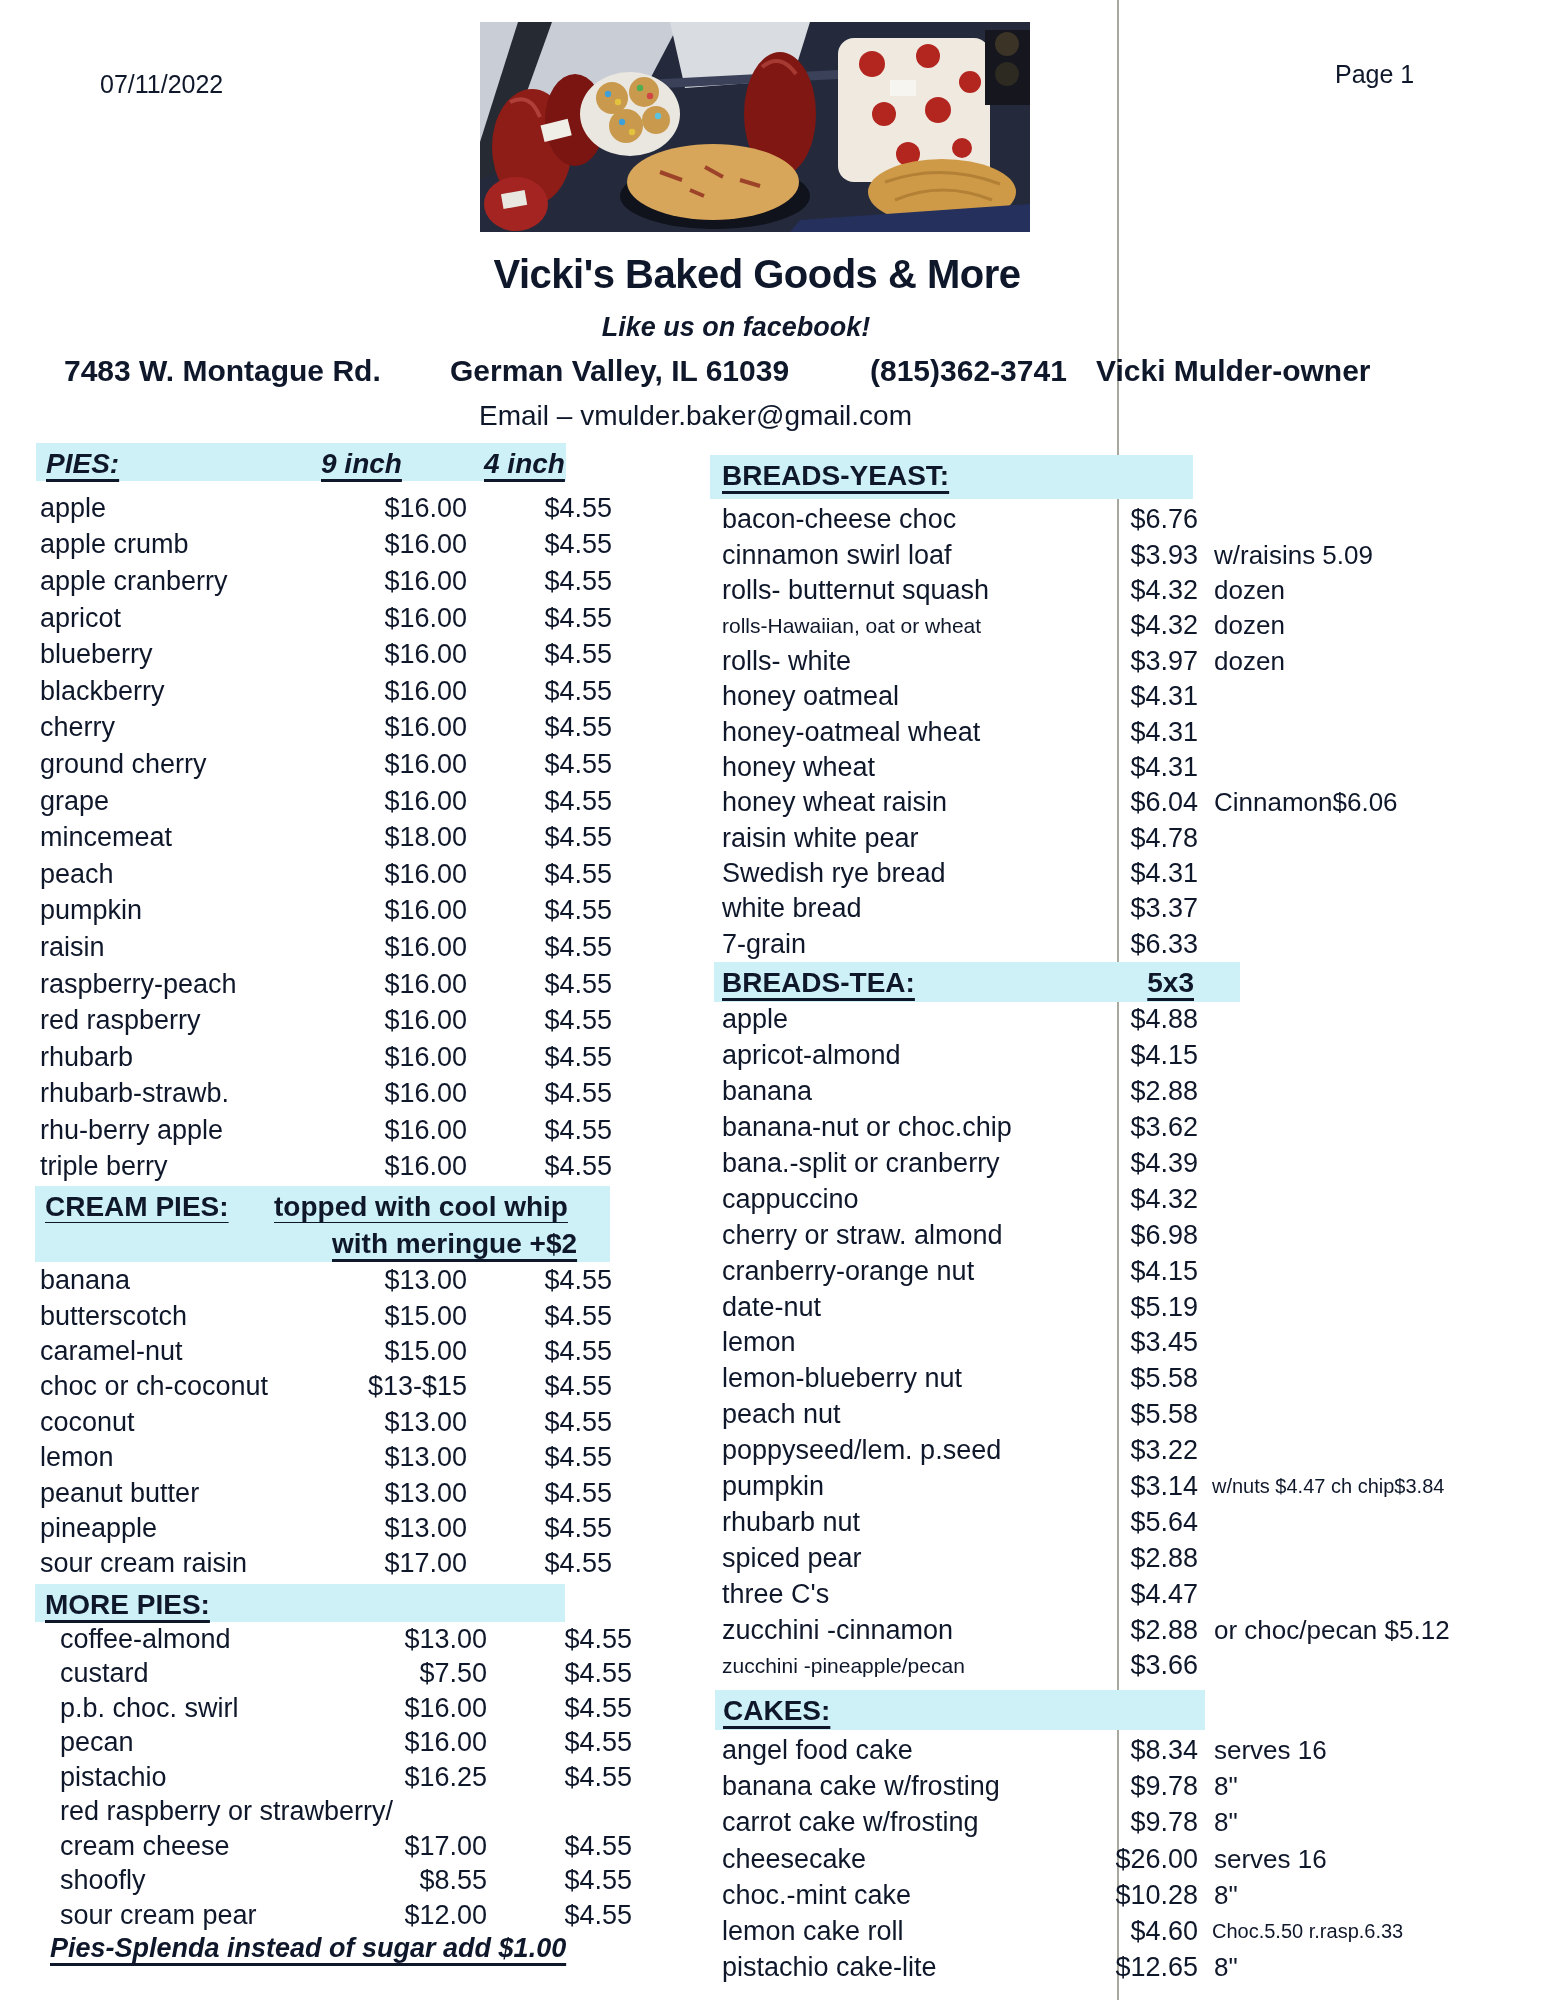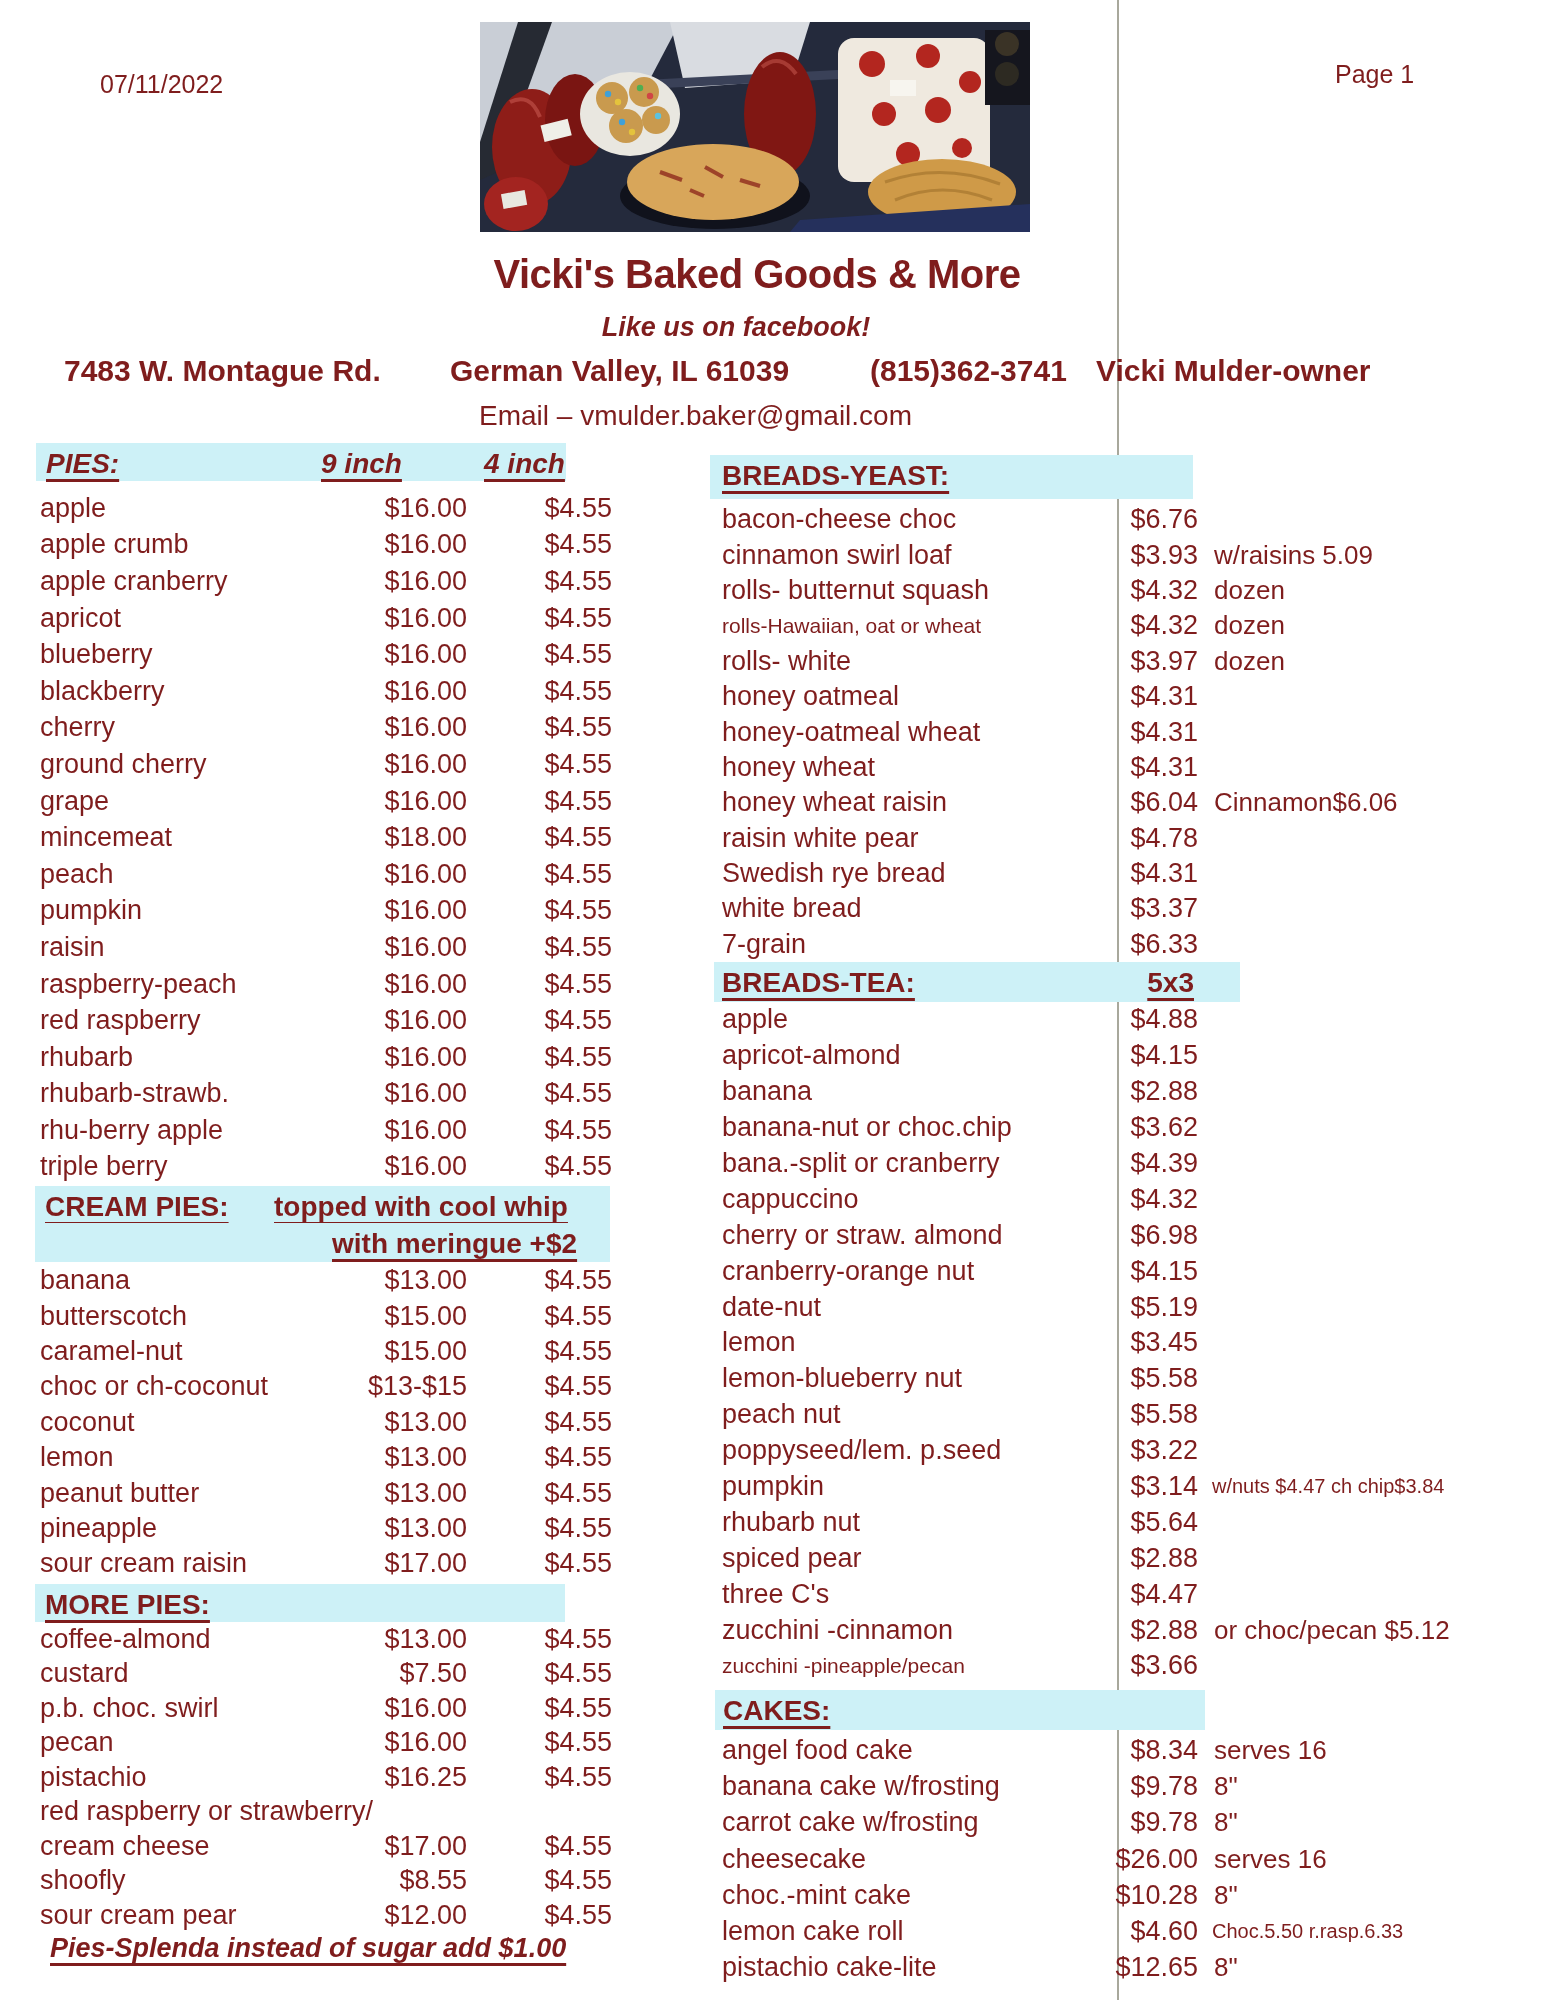--- a/index.html
+++ b/index.html
@@ -1,18 +1,18 @@
 <!DOCTYPE html>
 <html><head>
 <meta charset="utf-8">
 <style>
   html,body{margin:0;padding:0;background:#ffffff;}
   .page{
     position:relative;width:1545px;height:2000px;background:#ffffff;
-    font-family:"Liberation Sans", sans-serif;color:#7f1d1d;overflow:hidden;
+    font-family:"Liberation Sans", sans-serif;color:#0f172a;overflow:hidden;
   }
   .abs{position:absolute;white-space:nowrap;}
   .vrule{position:absolute;left:1117px;top:0;width:2px;height:2000px;background:#a8a89c;}
   .date{left:100px;top:70px;font-size:25px;}
   .pagenum{left:1335px;top:60px;font-size:25px;}
   .photo{position:absolute;left:480px;top:22px;width:550px;height:210px;}
   .title{left:400px;top:252px;width:714px;text-align:center;font-size:40px;font-weight:bold;letter-spacing:-0.5px;}
   .tagline{left:400px;top:312px;width:672px;text-align:center;font-size:27px;font-style:italic;font-weight:bold;}
   .addrline span{position:absolute;top:0;font-size:30px;font-weight:bold;}
   .addrline{left:0;top:354px;width:1545px;height:36px;}
@@ -45,21 +45,21 @@
   .rows-left .nm{padding-left:5px;}
   .rows-right{left:714px;width:824px;padding-left:8px;}
   .rows-right .row{grid-template-columns:268px 208px auto;}
   .nm,.p9,.p4,.price,.note{font-size:27px;white-space:nowrap;overflow:visible;}
   .p9,.p4,.price{text-align:right;}
   .note{padding-left:16px;font-size:26px;}
   .sm-name .nm{font-size:21px;}
   .sm-note .note{font-size:20px;padding-left:14px;}
   #pies-rows{top:490px;}      #pies-rows .row{height:36.6px;}
   #cream-rows{top:1263px;}    #cream-rows .row{height:35.4px;}
-  #more-rows{top:1622px;}     #more-rows .row{height:34.5px;}
+  #more-rows{top:1622px;}     #more-rows .row{height:34.5px;margin-left:20px;}
   #by-rows{top:502px;}        #by-rows .row{height:35.4px;}
   #bt-rows{top:1002px;}       #bt-rows .row{height:35.9px;}
   #cakes-rows{top:1732px;}    #cakes-rows .row{height:36.3px;}
   .splenda{left:50px;top:1933px;font-size:27px;font-weight:bold;font-style:italic;
     text-decoration:underline;text-decoration-thickness:2.5px;text-underline-offset:6px;}
 </style>
 </head>
 <body>
 
 <div class="page">

